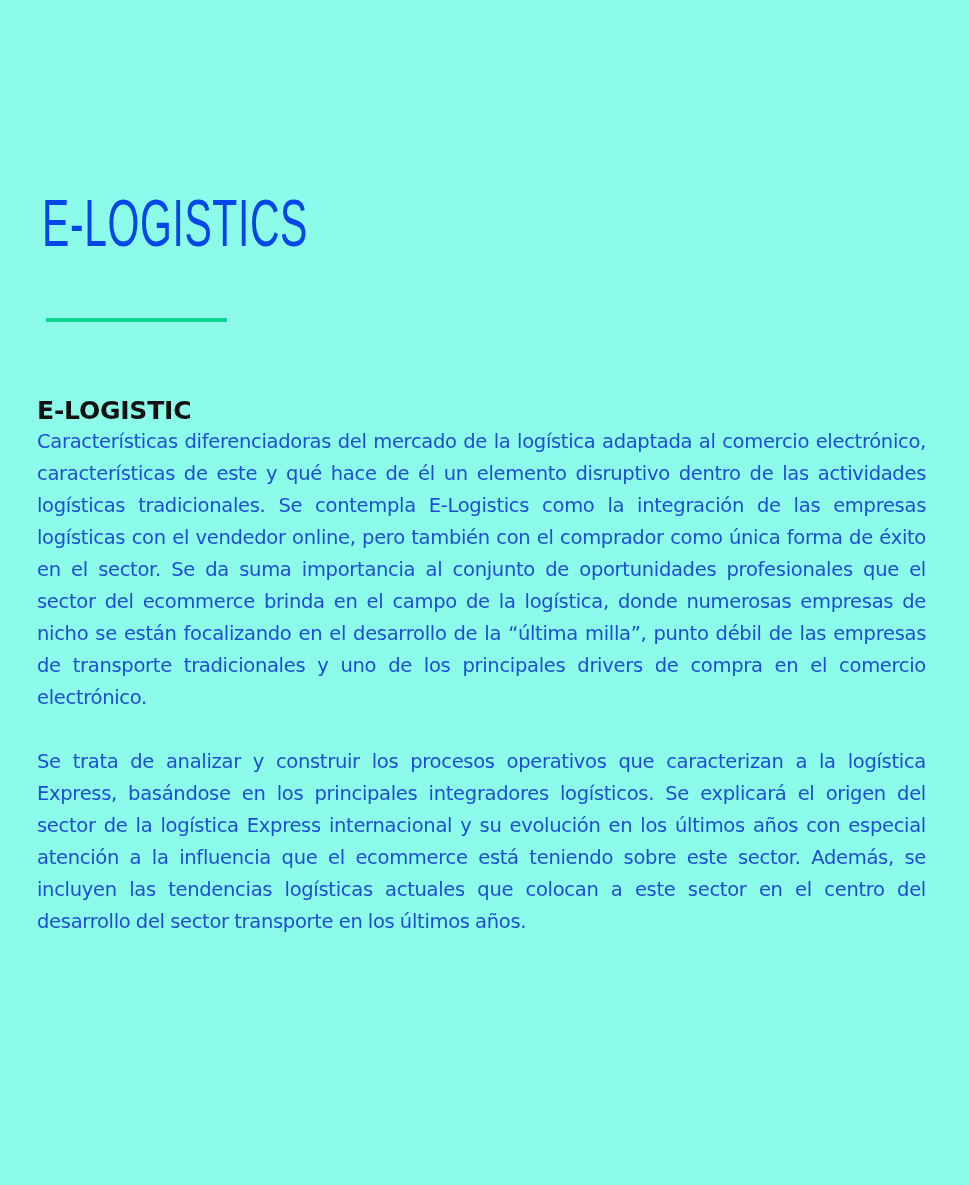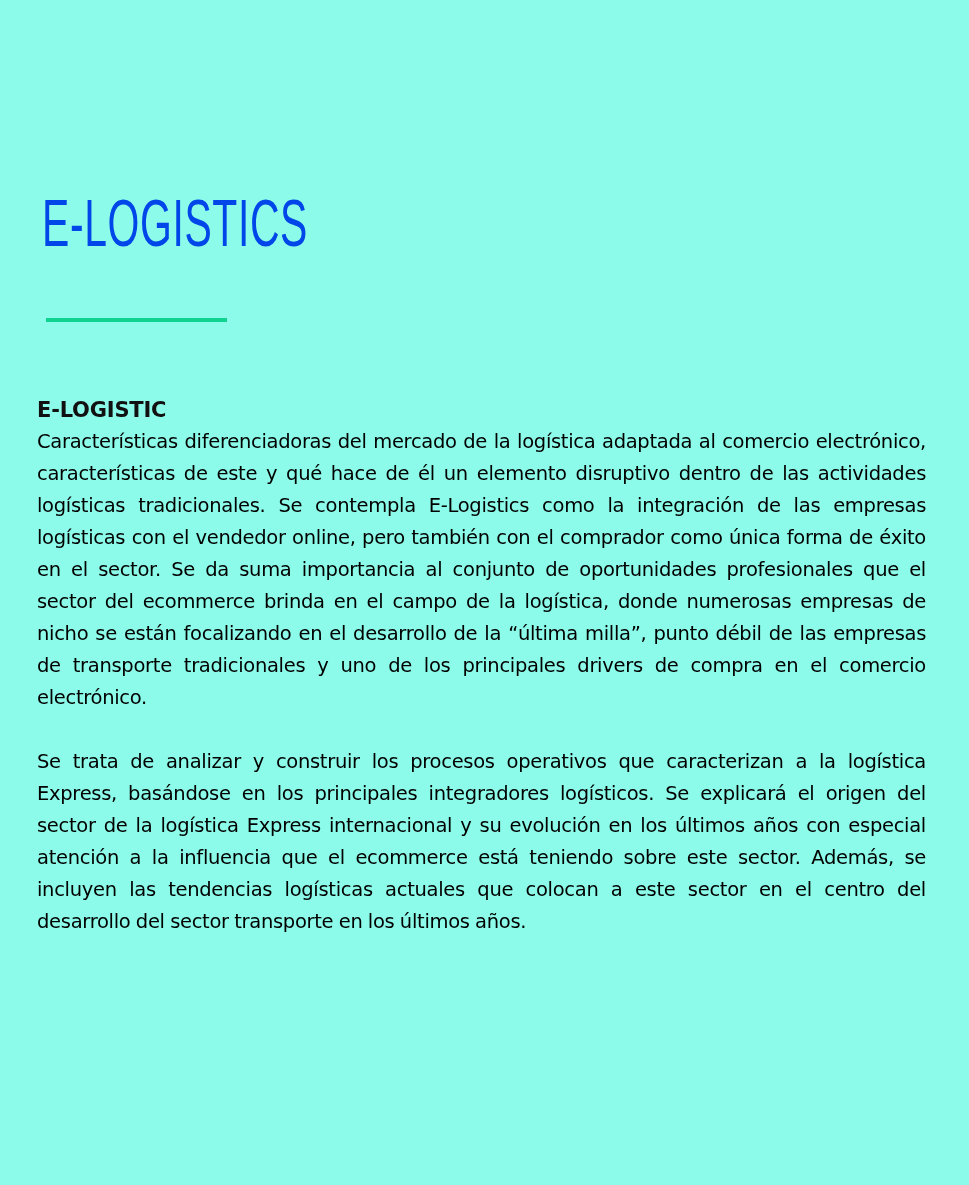--- a/index.html
+++ b/index.html
@@ -47,32 +47,32 @@
     .section {
       margin: 0;
     }
     .section + .section {
       margin-top: 32px;
     }
     .section-heading {
       margin: 0;
       font-family: "DejaVu Sans", sans-serif;
       font-weight: bold;
-      font-size: 21px;
+      font-size: 25px;
       line-height: 31px;
       color: #111111;
       letter-spacing: -0.2px;
     }
     .section-body {
       margin: 0;
       font-family: "DejaVu Sans", sans-serif;
       font-size: 19.5px;
       line-height: 32px;
       text-align: justify;
-      color: #000000;
+      color: #1d4ed8;
       letter-spacing: -0.3px;
       word-spacing: -0.5px;
     }
   </style>
 </head>
 <body>
 
 <h1 class="title">E-LOGISTICS</h1>
 
 <div class="divider"></div>

